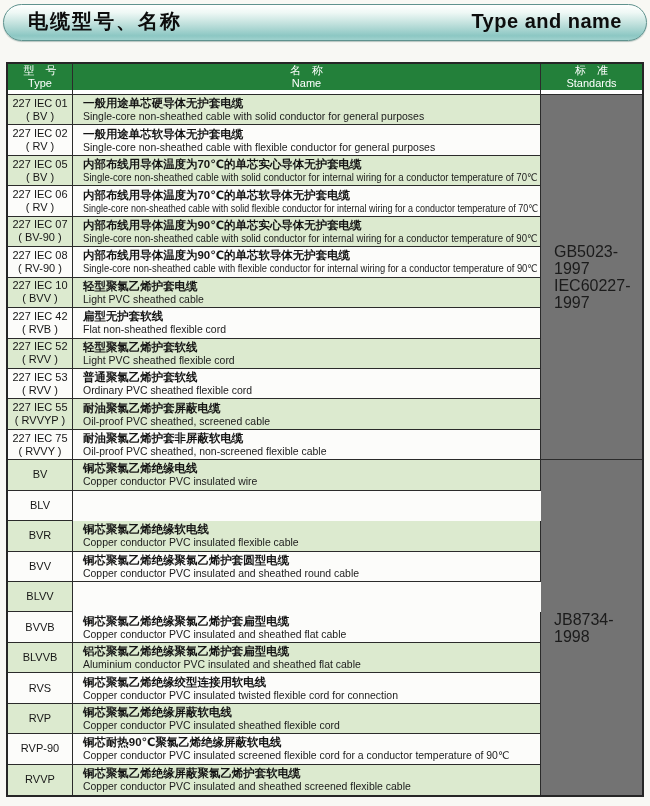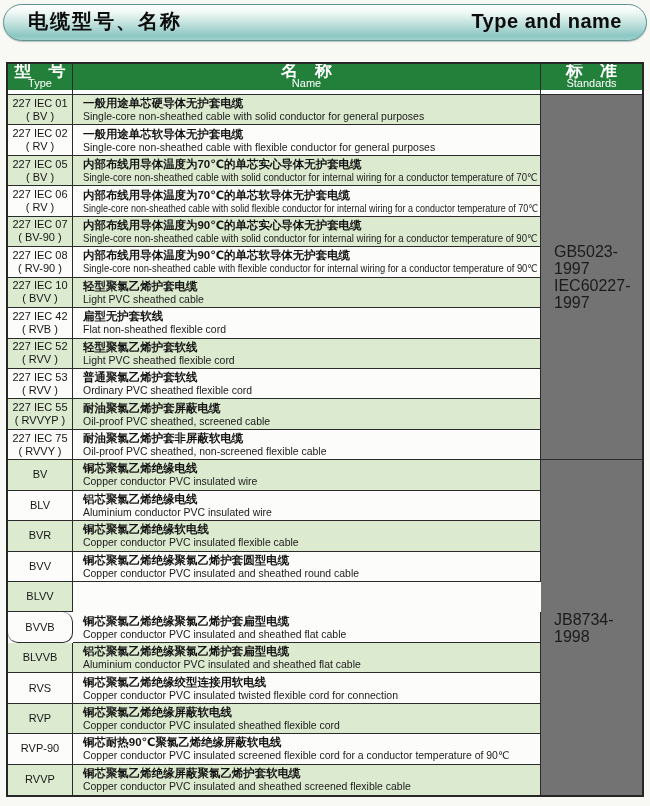--- a/index.html
+++ b/index.html
@@ -46,21 +46,21 @@
   }
   
   .hc{
     background:linear-gradient(180deg,#23803a 0,#23803a 26px,#ffffff 26px);
     color:#ffffff;
     display:flex;flex-direction:column;align-items:center;justify-content:center;
     padding-bottom:5px;
     text-align:center;
     grid-row:1;
   }
-  .hc .h-zh{font-size:17px;font-weight:bold;line-height:13px;}
+  .hc .h-zh{font-size:11px;font-weight:normal;line-height:13px;}
   .hc .h-en{font-size:11px;line-height:12px;}
   .type{
     grid-column:1;
     display:flex;flex-direction:column;align-items:center;justify-content:center;
     text-align:center;
     font-size:11px;line-height:13px;
     color:#161616;
   }
   .name{
     grid-column:2;
@@ -218,24 +218,20 @@
   </div>
   <div class="cell name g" style="grid-row: 14;">
     <span class="zh" style="transform-origin: left center; transform: scaleX(0.995624);">铜芯聚氯乙烯绝缘电线</span>
     <span class="en" style="transform-origin: left center; transform: scaleX(0.995624);">Copper conductor PVC insulated wire</span>
   </div>
 
   <div class="cell type w" style="grid-row: 15;">
     <span class="code">BLV</span>
 
   </div>
-  <div class="cell name w" style="grid-row: 15;">
-    <span class="zh" style="transform-origin: left center; transform: scaleX(0.995624);">铝芯聚氯乙烯绝缘电线</span>
-    <span class="en" style="transform-origin: left center; transform: scaleX(0.995624);">Aluminium conductor PVC insulated wire</span>
-  </div>
 
   <div class="cell type g" style="grid-row: 16;">
     <span class="code">BVR</span>
 
   </div>
   <div class="cell name g" style="grid-row: 16;">
     <span class="zh" style="transform-origin: left center; transform: scaleX(0.995624);">铜芯聚氯乙烯绝缘软电线</span>
     <span class="en" style="transform-origin: left center; transform: scaleX(0.995624);">Copper conductor PVC insulated flexible cable</span>
   </div>
 
@@ -250,21 +246,21 @@
 
   <div class="cell type g" style="grid-row: 18;">
     <span class="code">BLVV</span>
 
   </div>
   <div class="cell name g" style="grid-row: 18; margin-top: 40px;">
     <span class="zh" style="transform-origin: left center; transform: scaleX(0.995624);">铝芯聚氯乙烯绝缘聚氯乙烯护套圆型电缆</span>
     <span class="en" style="transform-origin: left center; transform: scaleX(0.995624);">Aluminium conductor PVC insulated and sheathed round cable</span>
   </div>
 
-  <div class="cell type w" style="grid-row: 19; border-radius: 10px;">
+  <div class="cell type w" style="grid-row: 19;">
     <span class="code">BVVB</span>
 
   </div>
   <div class="cell name w" style="grid-row: 19;">
     <span class="zh" style="transform-origin: left center; transform: scaleX(0.995624);">铜芯聚氯乙烯绝缘聚氯乙烯护套扁型电缆</span>
     <span class="en" style="transform-origin: left center; transform: scaleX(0.995624);">Copper conductor PVC insulated and sheathed flat cable</span>
   </div>
 
   <div class="cell type g" style="grid-row: 20;">
     <span class="code">BLVVB</span>

